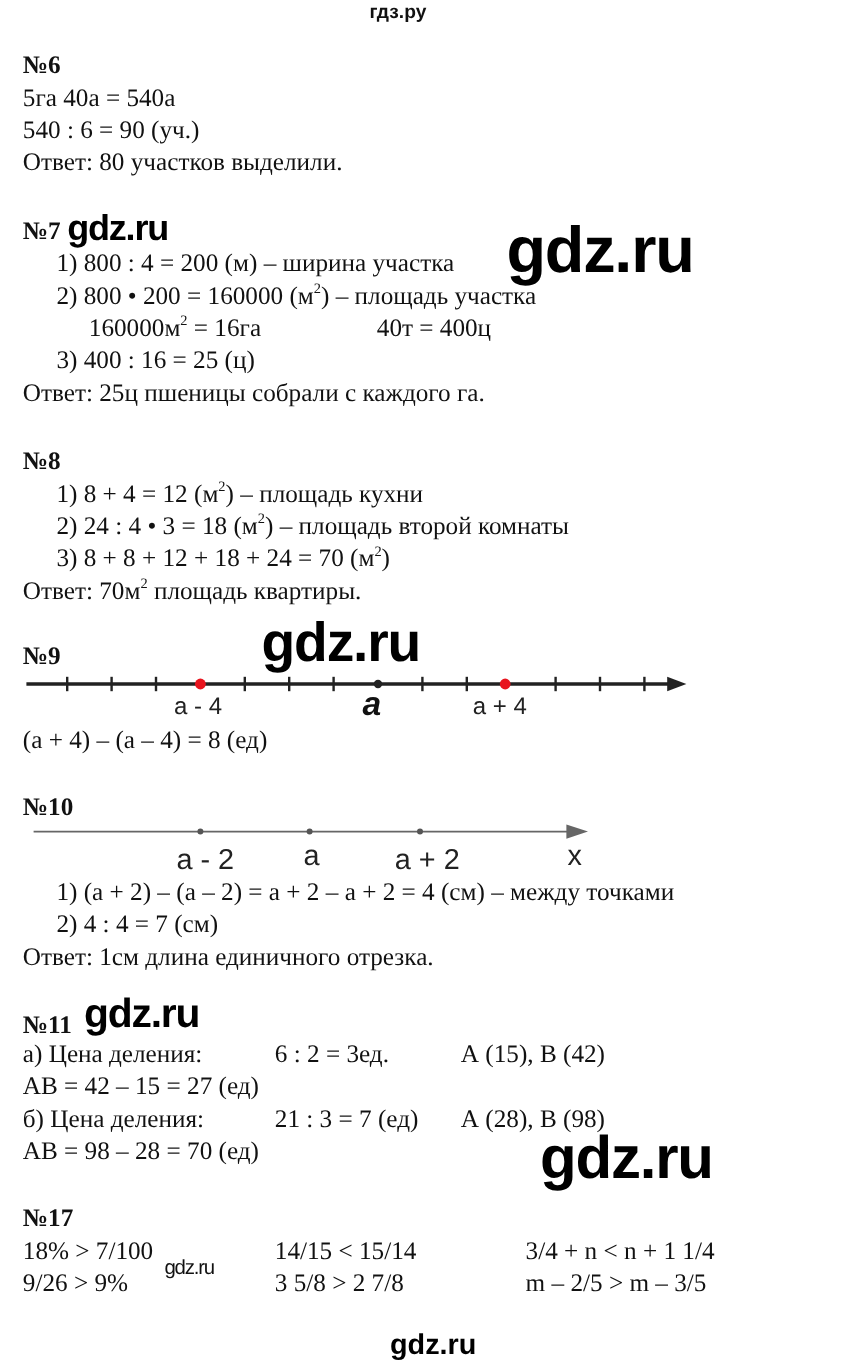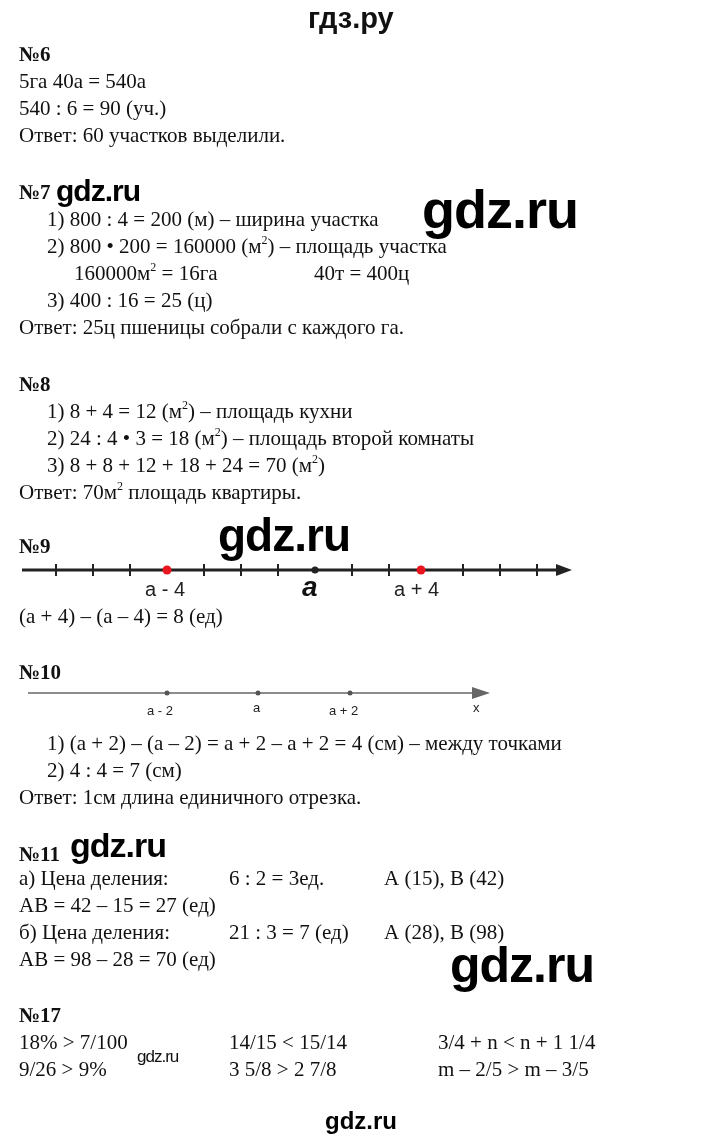--- a/index.html
+++ b/index.html
@@ -3,32 +3,32 @@
 <meta charset="utf-8">
 <style>
   html, body { margin:0; padding:0; background:#ffffff; }
   body { width:720px; height:1139px; position:relative; overflow:hidden; color:#111; }
   .serif { font-family: "Liberation Serif", "DejaVu Serif", serif; font-size:21px; line-height:24px; }
   .sans { font-family: "Liberation Sans", "DejaVu Sans", sans-serif; }
   .abs { position:absolute; white-space:nowrap; }
   .hdr { font-weight:bold; }
   .wm-big { font-family:"Liberation Sans", sans-serif; font-weight:bold; color:#000; letter-spacing:-1px; }
   sup { font-size:12px; line-height:0; vertical-align:9px; }
-  .top-title { font-family:"Liberation Sans", sans-serif; font-weight:bold; font-size:29px; }
-  .axis-label { font-family:"Liberation Sans", sans-serif; font-size:13px; color:#222; }
+  .top-title { font-family:"Liberation Sans", sans-serif; font-weight:bold; font-size:16px; }
+  .axis-label { font-family:"Liberation Sans", sans-serif; font-size:24px; color:#222; }
 </style>
 </head>
 <body>
 
 <div class="abs top-title" style="left:308px;top:2px;">гдз.ру</div>
 
 <div class="abs serif hdr" style="left:19px;top:42px;">№6</div>
 <div class="abs serif" style="left:19px;top:69px;font-family:Liberation Serif, serif;">5га 40а = 540а</div>
 <div class="abs serif" style="left:19px;top:96px;">540 : 6 = 90 (уч.)</div>
-<div class="abs serif" style="left:19px;top:123px;">Ответ: 60 участков выделили.</div>
+<div class="abs serif" style="left:19px;top:123px;">Ответ: 80 участков выделили.</div>
 
 <div class="abs serif hdr" style="left:19px;top:180px;">№7</div>
 <div class="abs wm-big" style="left:56px;top:174px;font-size:30px;">gdz.ru</div>
 <div class="abs serif" style="left:47px;top:207px;">1) 800 : 4 = 200 (м) – ширина участка</div>
 <div class="abs wm-big" style="left:422px;top:178px;font-size:54px;">gdz.ru</div>
 <div class="abs serif" style="left:47px;top:234px;"><span>2) 800 • 200 = 160000 (м</span><sup>2</sup><span>) – площадь участка</span></div>
 <div class="abs serif" style="left:74px;top:261px;"><span>160000м</span><sup>2</sup><span> = 16га</span></div>
 <div class="abs serif" style="left:282px;top:261px;margin-left:32px;">40т = 400ц</div>
 <div class="abs serif" style="left:47px;top:288px;">3) 400 : 16 = 25 (ц)</div>
 <div class="abs serif" style="left:19px;top:315px;">Ответ: 25ц пшеницы собрали с каждого га.</div>

